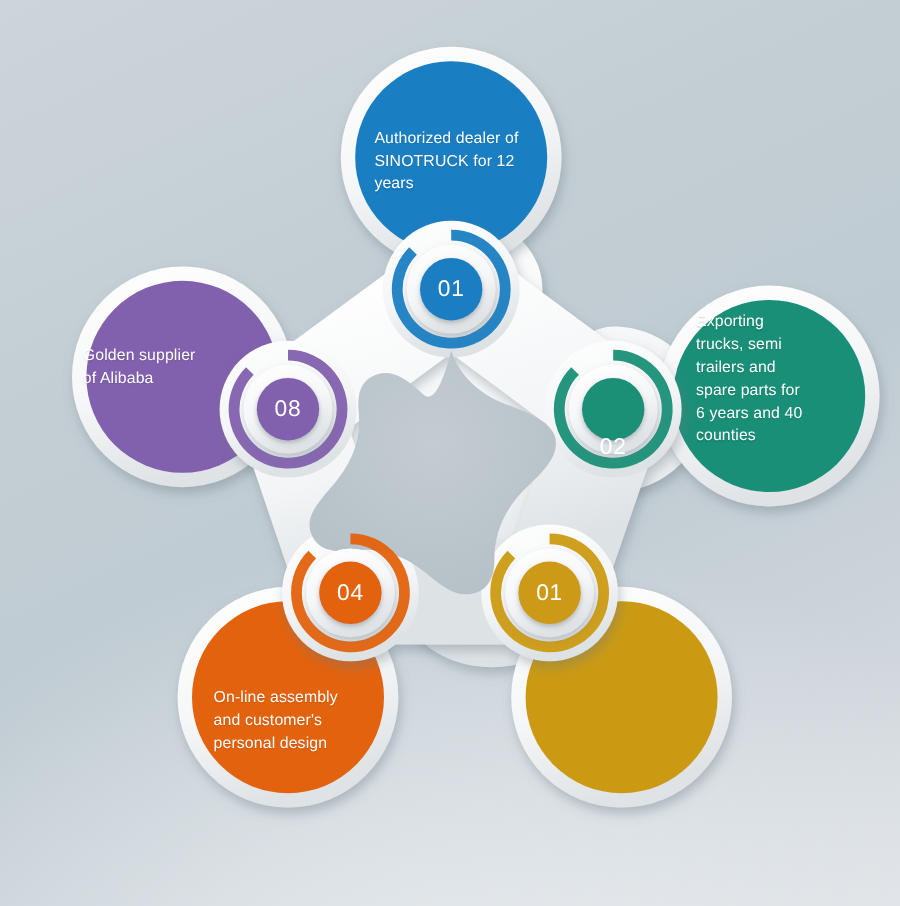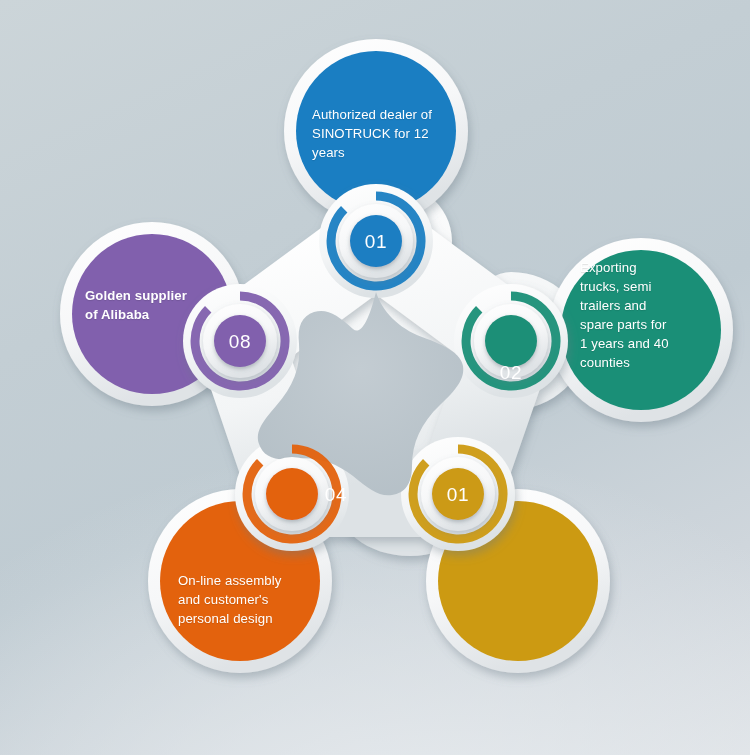--- a/index.html
+++ b/index.html
@@ -305,27 +305,27 @@
     </g>
   </svg>
 
   <div class="node-text" style="left:312px;top:105px;width:152px;">Authorized dealer of
 SINOTRUCK for 12
 years</div>
   <div class="node-text" style="left:580px;top:258px;width:142px;">Exporting
 trucks, semi
 trailers and
 spare parts for
-1 years and 40
+6 years and 40
 counties</div>
   <div class="node-text" style="left:178px;top:571px;width:152px;">On-line assembly
 and customer's
 personal design</div>
-  <div class="node-text" style="left:85px;top:286px;width:142px;font-weight:bold;">Golden supplier
+  <div class="node-text" style="left:69px;top:286px;width:142px;">Golden supplier
 of Alibaba</div>
 
   <div class="badge-num" style="left:376px;top:242px;">01</div>
   <div class="badge-num" style="left:511px;top:342px;margin-top:31px;">02</div>
   <div class="badge-num" style="left:458px;top:495px;">01</div>
-  <div class="badge-num" style="left:292px;top:495px;margin-left:44px;">04</div>
+  <div class="badge-num" style="left:292px;top:495px;">04</div>
   <div class="badge-num" style="left:240px;top:342px;">08</div>
 
 </div>
 
 </body></html>

